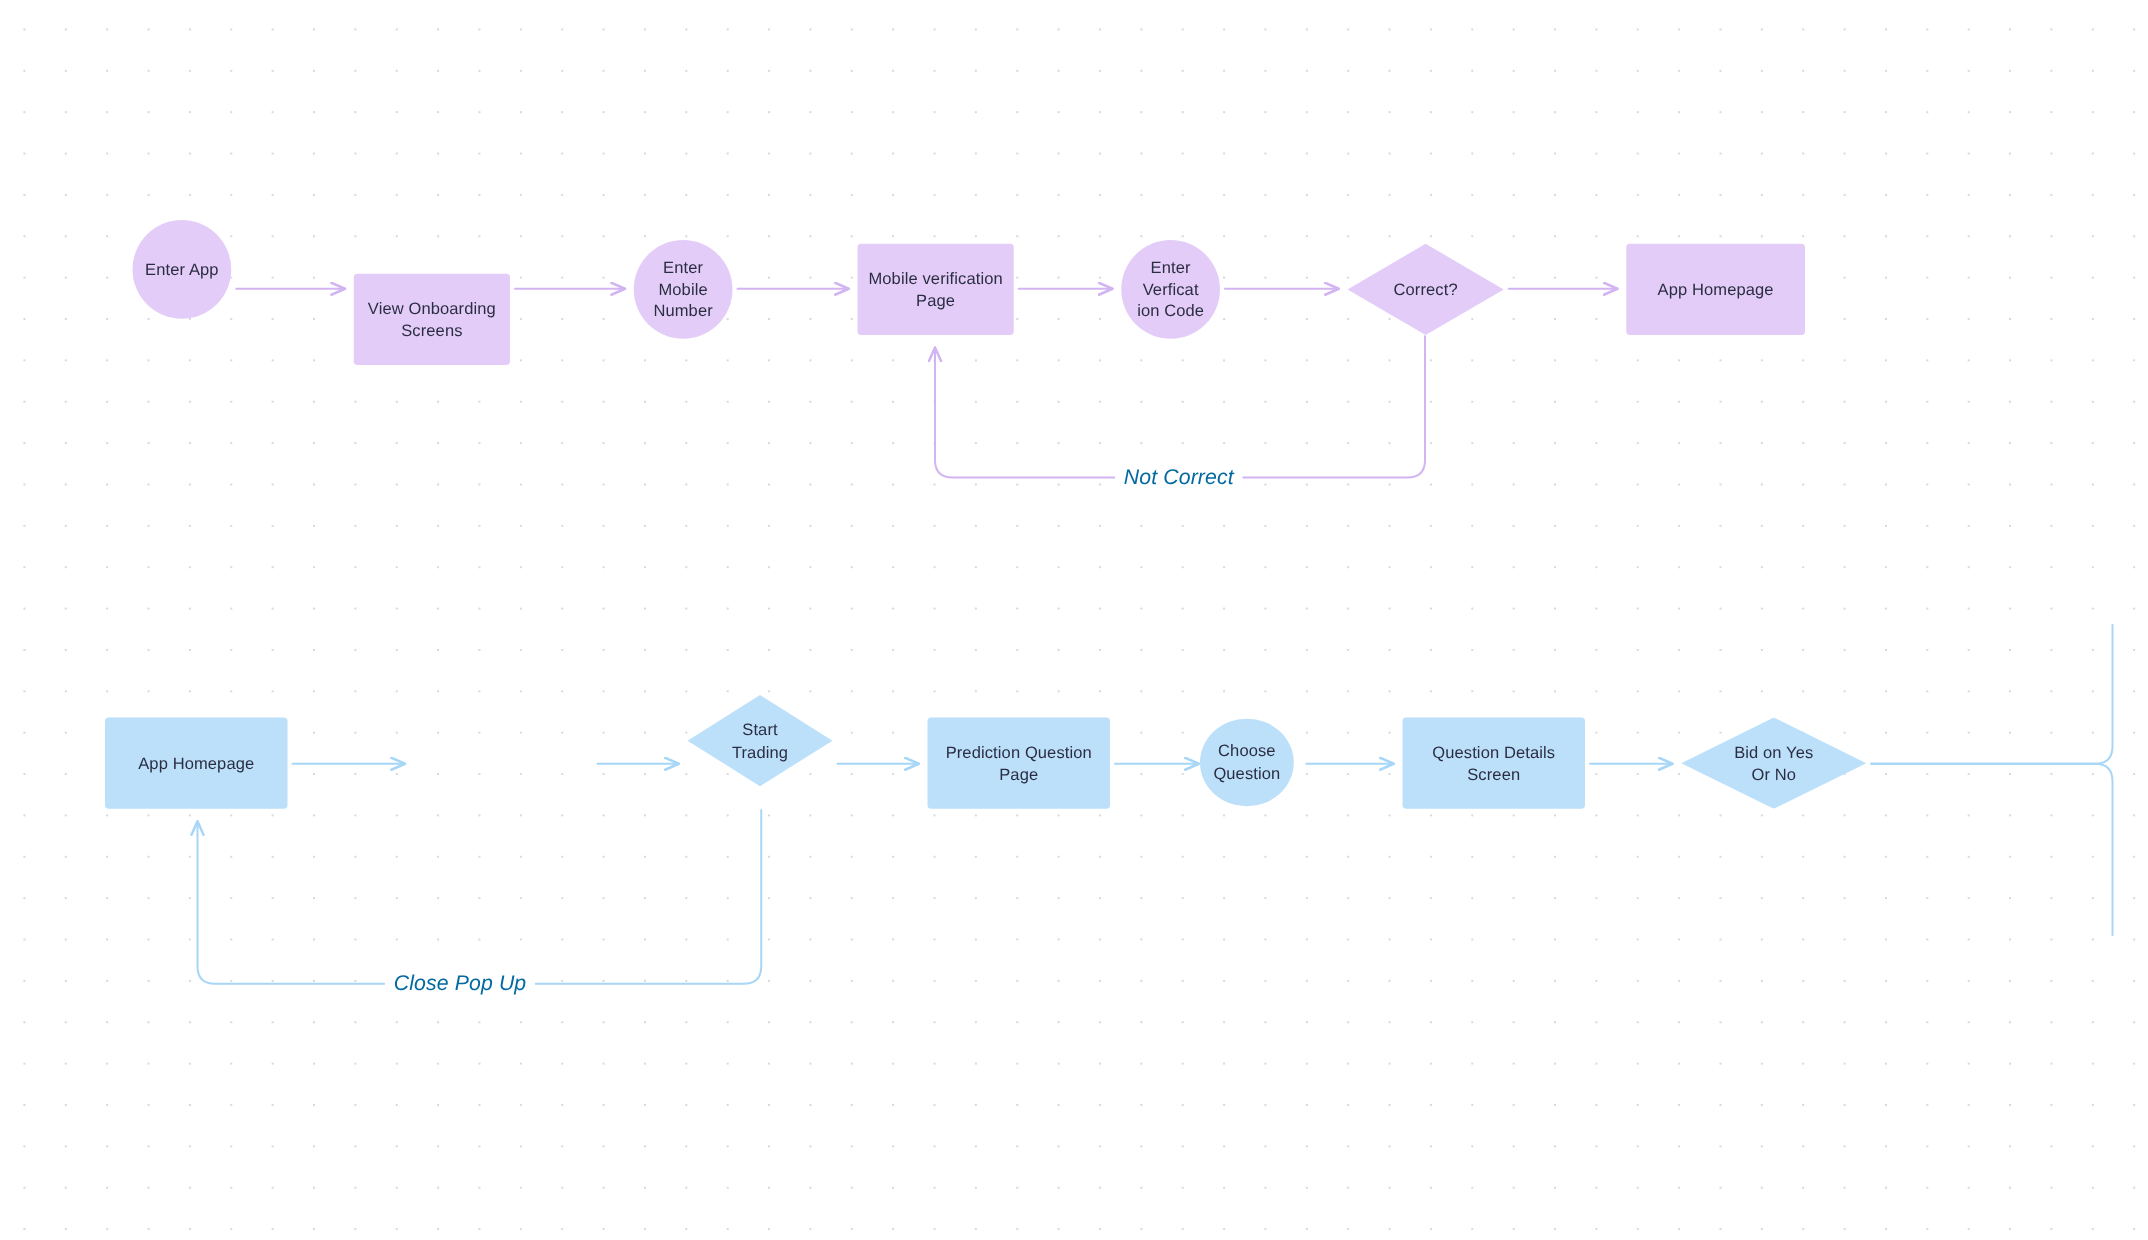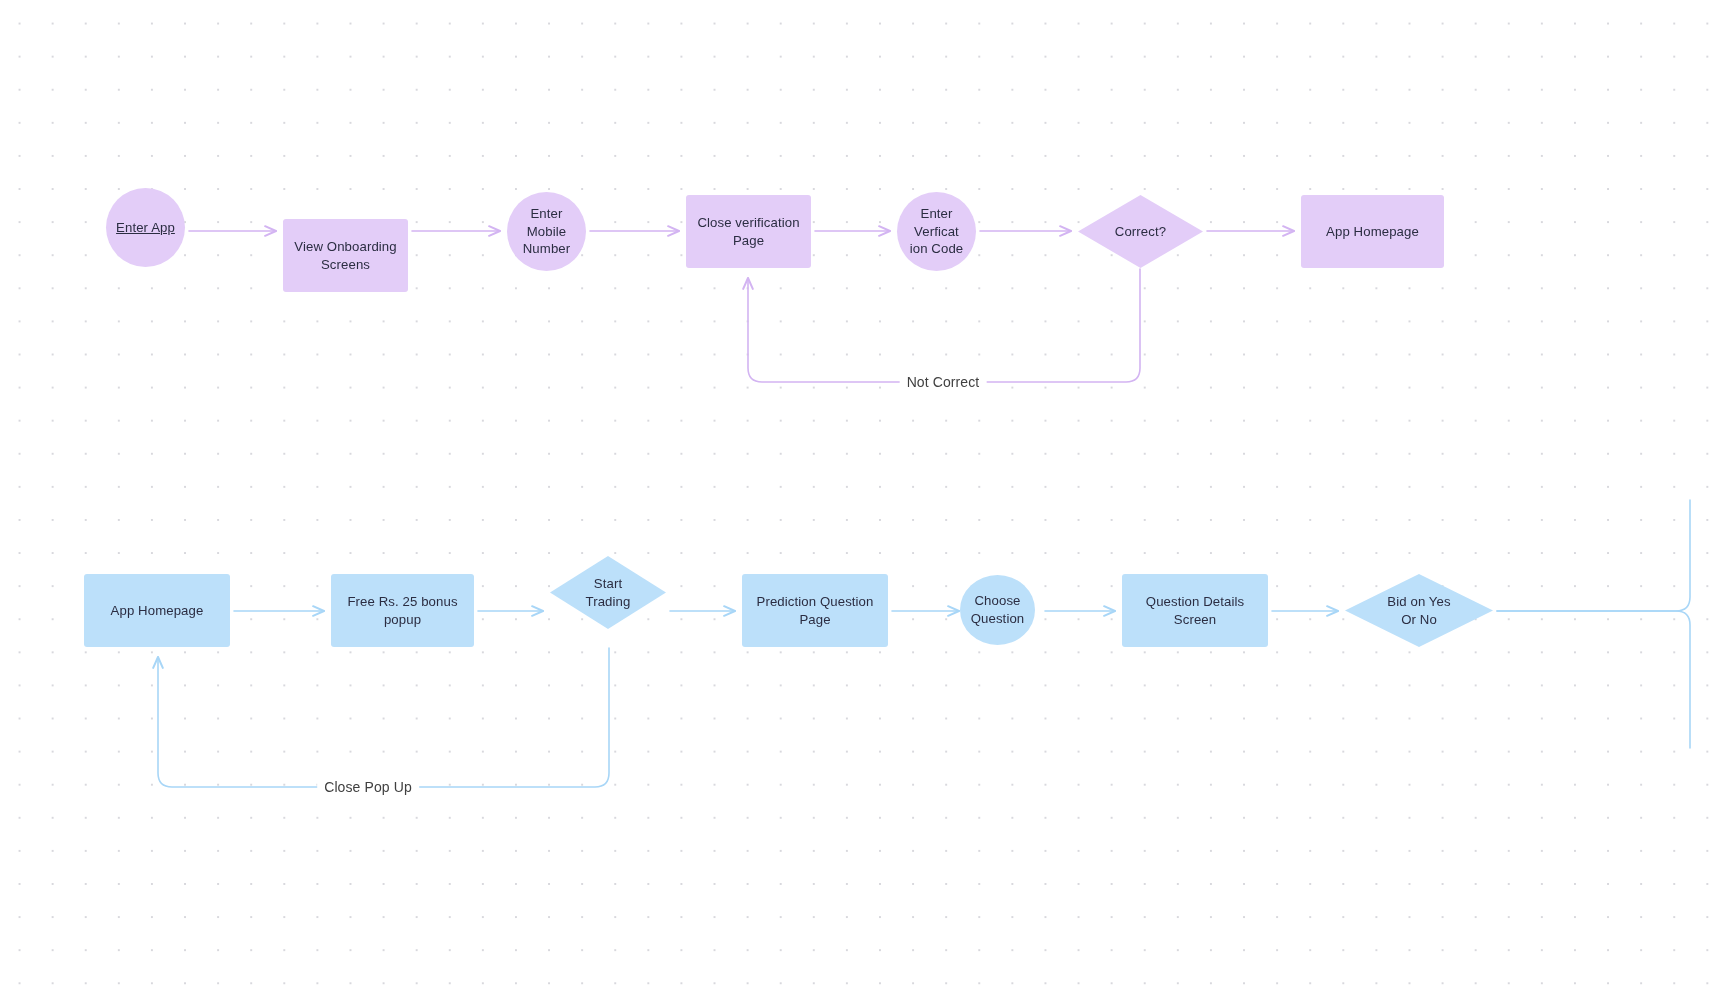--- a/index.html
+++ b/index.html
@@ -59,27 +59,28 @@
     height: 100%;
     clip-path: polygon(50% 0%, 100% 50%, 50% 100%, 0% 50%);
   }
   .node-label {
     position: relative;
     z-index: 2;
     padding: 0 4px;
   }
   .edge-label {
     position: absolute;
-    font-size: 14px;
-    color: #404040;
+    font-size: 17px;
+    color: #0369a1;
     background: #ffffff;
     padding: 1px 7px;
     white-space: nowrap;
     transform: translate(-50%, -50%);
     letter-spacing: 0.1px;
+    font-style: italic;
   }
 </style>
 </head>
 <body>
 
 <div id="canvas">
 
   <svg id="edge-layer" viewBox="0 0 1718 992">
     <defs>
       <marker id="arrow-purple" markerWidth="9" markerHeight="9" refX="7.4" refY="3.6" orient="auto" markerUnits="strokeWidth">
@@ -106,37 +107,37 @@
       <path d="M670,611 L735,611" marker-end="url(#arrow-blue)"></path>
       <path d="M892,611 L959,611" marker-end="url(#arrow-blue)"></path>
       <path d="M1045,611 L1115,611" marker-end="url(#arrow-blue)"></path>
       <path d="M1272,611 L1338,611" marker-end="url(#arrow-blue)"></path>
       <path d="M609,648 L609,773 Q609,787 595,787 L172,787 Q158,787 158,773 L158,657" marker-end="url(#arrow-blue)"></path>
       <path d="M1497,611 L1676,611 Q1690,611 1690,597 L1690,500"></path>
       <path d="M1497,611 L1676,611 Q1690,611 1690,625 L1690,748"></path>
     </g>
   </svg>
 
-  <div class="node circle" style="left:106px;top:188px;width:79px;height:79px;background:#E3CDF8;text-decoration:underline;">
+  <div class="node circle" style="left:106px;top:176px;width:79px;height:79px;background:#E3CDF8;">
     <span class="node-label">Enter App</span>
   </div>
 
   <div class="node rect" style="left:283px;top:195px;width:125px;height:73px;background:#E3CDF8;margin-top:24px;">
     <span class="node-label">View Onboarding
 Screens</span>
   </div>
 
   <div class="node circle" style="left:507px;top:192px;width:79px;height:79px;background:#E3CDF8;">
     <span class="node-label">Enter
 Mobile
 Number</span>
   </div>
 
   <div class="node rect" style="left:686px;top:195px;width:125px;height:73px;background:#E3CDF8;">
-    <span class="node-label">Close verification
+    <span class="node-label">Mobile verification
 Page</span>
   </div>
 
   <div class="node circle" style="left:897px;top:192px;width:79px;height:79px;background:#E3CDF8;">
     <span class="node-label">Enter
 Verficat
 ion Code</span>
   </div>
 
   <div class="node diamond-wrap" style="left:1078px;top:195px;width:125px;height:73px;">
@@ -147,24 +148,20 @@
   <div class="node rect" style="left:1301px;top:195px;width:143px;height:73px;background:#E3CDF8;">
     <span class="node-label">App Homepage</span>
   </div>
 
   <div class="edge-label" style="left:943px;top:382px;">Not Correct</div>
 
   <div class="node rect" style="left:84px;top:574px;width:146px;height:73px;background:#BCE0FA;">
     <span class="node-label">App Homepage</span>
   </div>
 
-  <div class="node rect" style="left:331px;top:574px;width:143px;height:73px;background:#BCE0FA;">
-    <span class="node-label">Free Rs. 25 bonus
-popup</span>
-  </div>
 
   <div class="node diamond-wrap" style="left:550px;top:556px;width:116px;height:73px;">
     <span class="diamond-shape" style="background:#BCE0FA;"></span>
     <span class="node-label">Start
 Trading</span>
   </div>
 
   <div class="node rect" style="left:742px;top:574px;width:146px;height:73px;background:#BCE0FA;">
     <span class="node-label">Prediction Question
 Page</span>

